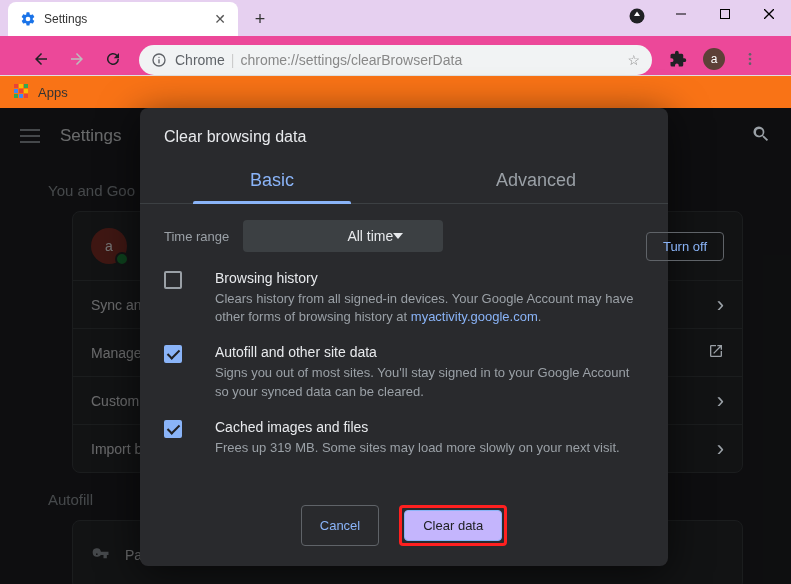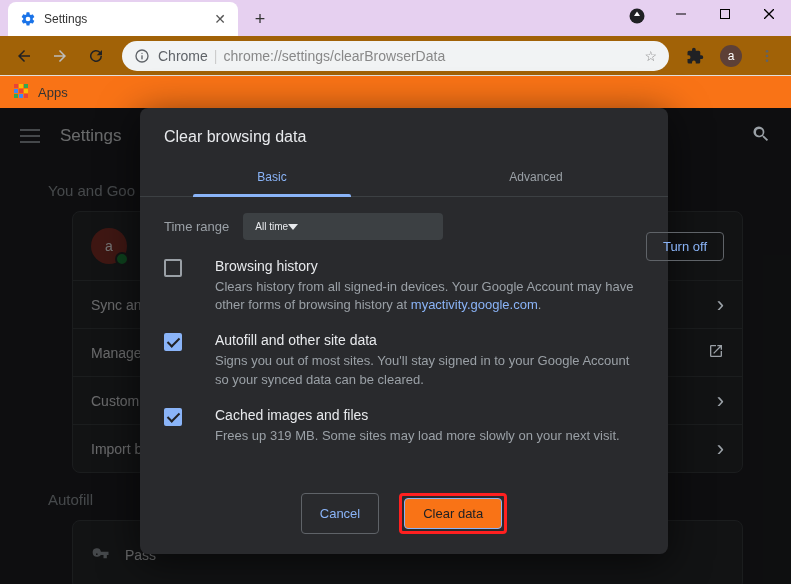--- a/index.html
+++ b/index.html
@@ -10,21 +10,21 @@
 .tab { background: #fff; height: 34px; width: 230px; border-radius: 8px 8px 0 0; display: flex; align-items: center; padding: 0 12px; margin-left: 8px; position: relative; }
 .tab .gear-icon { width: 16px; height: 16px; margin-right: 8px; }
 .tab-title { font-size: 12px; color: #333; flex: 1; }
 .tab-close { font-size: 14px; color: #555; cursor: pointer; }
 .new-tab { width: 28px; height: 28px; display: flex; align-items: center; justify-content: center; font-size: 18px; color: #333; margin-left: 8px; margin-bottom: 3px; cursor: pointer; }
 .window-controls { position: absolute; right: 0; top: 0; display: flex; }
 .wc-btn { width: 44px; height: 28px; display: flex; align-items: center; justify-content: center; font-size: 12px; color: #000; cursor: pointer; }
 .incognito { position: absolute; right: 145px; top: 7px; }
 
 
-.toolbar { height: 40px; background: #a16207; border-bottom: 1px solid #e0e0e0; display: flex; align-items: center; padding: 0 8px; gap: 4px; }
+.toolbar { height: 40px; background: #ec4899; border-bottom: 1px solid #e0e0e0; display: flex; align-items: flex-end; padding: 0 25px; gap: 4px; }
 .nav-btn { width: 32px; height: 32px; display: flex; align-items: center; justify-content: center; border-radius: 50%; cursor: pointer; }
 .addr-bar { flex: 1; height: 30px; background: #f1f3f4; border-radius: 15px; display: flex; align-items: center; padding: 0 12px; margin: 0 6px; font-size: 14px; color: #555; }
 .addr-bar .chrome-label { color: #5f6368; margin-right: 6px; }
 .addr-bar .sep { color: #ccc; margin-right: 6px; }
 .addr-bar .url-rest { color: #888; }
 .star-icon { margin-left: auto; color: #888; }
 .ext-btn, .avatar-btn, .menu-btn { width: 32px; height: 32px; display: flex; align-items: center; justify-content: center; cursor: pointer; }
 .avatar-circle { width: 22px; height: 22px; border-radius: 50%; background: #5d4037; color: #fff; font-size: 12px; display: flex; align-items: center; justify-content: center; }
 
 
@@ -48,37 +48,37 @@
 .row:first-child { border-top: none; height: 68px; }
 .row .chev { color: #9aa0a6; font-size: 22px; }
 .turnoff-btn { background: transparent; border: 1px solid #5f6368; color: #8ab4f8; padding: 6px 16px; border-radius: 4px; font-size: 13px; cursor: pointer; }
 .profile-avatar { width: 36px; height: 36px; border-radius: 50%; background: #8d332a; color: #fff; display: flex; align-items: center; justify-content: center; margin-right: 14px; position: relative; }
 .profile-avatar .dot { position: absolute; bottom: -2px; right: -2px; width: 14px; height: 14px; background: #1e8e3e; border-radius: 50%; border: 2px solid #292a2d; }
 
 
 .modal { position: absolute; top: 0; left: 140px; width: 528px; background: #292a2d; border-radius: 8px; box-shadow: 0 8px 40px rgba(0,0,0,0.6); z-index: 2; color: #e8eaed; }
 .modal-title { padding: 20px 24px 12px; font-size: 16px; font-weight: 500; }
 .tabs { display: flex; border-bottom: 1px solid #3c4043; }
-.tab-btn { flex: 1; text-align: center; padding: 12px 0; font-size: 12px; color: #9aa0a6; cursor: pointer; position: relative; }
+.tab-btn { flex: 1; text-align: center; padding: 12px 0; font-size: 18px; color: #9aa0a6; cursor: pointer; position: relative; }
 .tab-btn.active { color: #8ab4f8; font-weight: 500; }
 .tab-btn.active::after { content:''; position: absolute; bottom: -1px; left: 20%; right: 20%; height: 3px; background: #8ab4f8; border-radius: 2px 2px 0 0; }
 .modal-body { padding: 16px 24px; }
 .time-row { display: flex; align-items: center; gap: 14px; margin-bottom: 18px; }
 .time-label { font-size: 13px; color: #9aa0a6; }
-.time-select { background: #3c4043; color: #e8eaed; border: none; border-radius: 4px; padding: 8px 40px 8px 12px; font-size: 10px; position: relative; display: flex; align-items: center; width: 200px; justify-content: flex-start; cursor: pointer; }
+.time-select { background: #3c4043; color: #e8eaed; border: none; border-radius: 4px; padding: 8px 40px 8px 12px; font-size: 14px; position: relative; display: flex; align-items: center; width: 200px; justify-content: flex-end; cursor: pointer; }
 .option-row { display: flex; gap: 33px; margin: 18px 0; }
 .checkbox { width: 18px; height: 18px; border: 2px solid #9aa0a6; border-radius: 2px; flex-shrink: 0; margin-top: 1px; cursor: pointer; position: relative; }
 .checkbox.checked { background: #8ab4f8; border-color: #8ab4f8; }
 .checkbox.checked::after { content:''; position: absolute; left: 4px; top: 0px; width: 5px; height: 10px; border: solid #202124; border-width: 0 2px 2px 0; transform: rotate(45deg); }
 .opt-text .opt-title { font-size: 14px; color: #e8eaed; margin-bottom: 4px; }
 .opt-text .opt-desc { font-size: 13px; color: #9aa0a6; line-height: 1.4; }
 .opt-desc a { color: #8ab4f8; text-decoration: none; }
 .modal-footer { display: flex; justify-content: center; gap: 20px; padding: 14px 16px 20px; }
 .btn { padding: 7px 18px; border-radius: 4px; font-size: 13px; cursor: pointer; border: 1px solid #5f6368; background: transparent; color: #8ab4f8; }
-.btn.primary { background: #f97316; color: #202124; border-color: #8ab4f8; }
+.btn.primary { background: #c4b5fd; color: #202124; border-color: #8ab4f8; }
 .highlight-box { border: 3px solid #ff2020; border-radius: 4px; padding: 2px; display: inline-block; }
 .z-above-dim { position: relative; z-index: 3; }
 </style>
 </head>
 <body>
 
 <div class="titlebar">
   <div class="tab">
     <svg class="gear-icon" viewBox="0 0 24 24">
         <path fill="#1a73e8" d="M19.14,12.94a7,7,0,0,0,.05-.94,7,7,0,0,0-.05-.94l2.11-1.65a.5.5,0,0,0,.12-.64l-2-3.46a.5.5,0,0,0-.61-.22l-2.49,1a7,7,0,0,0-1.62-.94l-.38-2.65A.5.5,0,0,0,13.78,2H10.22a.5.5,0,0,0-.49.42L9.35,5.07a7,7,0,0,0-1.62.94l-2.49-1a.5.5,0,0,0-.61.22l-2,3.46a.5.5,0,0,0,.12.64L4.86,11a7,7,0,0,0-.05.94,7,7,0,0,0,.05.94L2.75,14.53a.5.5,0,0,0-.12.64l2,3.46a.5.5,0,0,0,.61.22l2.49-1a7,7,0,0,0,1.62.94l.38,2.65a.5.5,0,0,0,.49.42h3.56a.5.5,0,0,0,.49-.42l.38-2.65a7,7,0,0,0,1.62-.94l2.49,1a.5.5,0,0,0,.61-.22l2-3.46a.5.5,0,0,0-.12-.64ZM12,15.5A3.5,3.5,0,1,1,15.5,12,3.5,3.5,0,0,1,12,15.5Z"></path>

